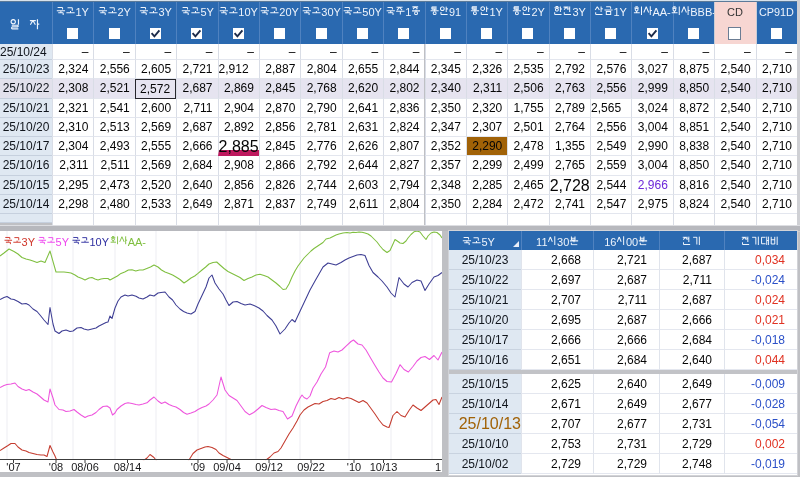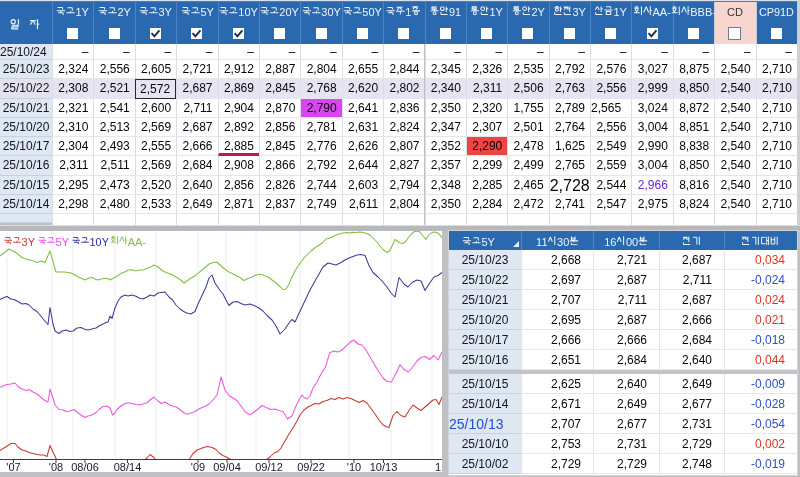--- a/index.html
+++ b/index.html
@@ -234,21 +234,21 @@
 <div class="a" style="left:590.0555555555555px;top:44.0px;width:41.388888888888886px;height:16.0px;background:#ffffff;border-bottom:1px solid #e3e6ee;border-left:1px solid #d9dde6;box-sizing:border-box;font-size:12px;color:#060606;text-align:right;line-height:16px;padding-right:5px">–</div>
 <div class="a" style="left:631.4444444444443px;top:44.0px;width:41.388888888888886px;height:16.0px;background:#ffffff;border-bottom:1px solid #e3e6ee;border-left:1px solid #d9dde6;box-sizing:border-box;font-size:12px;color:#060606;text-align:right;line-height:16px;padding-right:5px">–</div>
 <div class="a" style="left:672.8333333333333px;top:44.0px;width:41.388888888888886px;height:16.0px;background:#ffffff;border-bottom:1px solid #e3e6ee;border-left:1px solid #d9dde6;box-sizing:border-box;font-size:12px;color:#060606;text-align:right;line-height:16px;padding-right:5px">–</div>
 <div class="a" style="left:714.2222222222222px;top:44.0px;width:41.388888888888886px;height:16.0px;background:#ffffff;border-bottom:1px solid #e3e6ee;border-left:1px solid #d9dde6;box-sizing:border-box;font-size:12px;color:#060606;text-align:right;line-height:16px;padding-right:5px">–</div>
 <div class="a" style="left:755.6111111111111px;top:44.0px;width:41.388888888888886px;height:16.0px;background:#ffffff;border-bottom:1px solid #e3e6ee;border-left:1px solid #d9dde6;box-sizing:border-box;font-size:12px;color:#060606;text-align:right;line-height:16px;padding-right:5px">–</div>
 <div class="a" style="left:0px;top:60.0px;width:52.0px;height:19.25px;background:#dfe8f2;border-bottom:1px solid #c6d0de;box-sizing:border-box;font-size:12px;color:#10151c;text-align:center;line-height:19px">25/10/23</div>
 <div class="a" style="left:52.0px;top:60.0px;width:41.388888888888886px;height:19.25px;background:#ffffff;border-bottom:1px solid #e3e6ee;border-left:1px solid #d9dde6;box-sizing:border-box;font-size:12px;color:#060606;text-align:right;line-height:19px;padding-right:5px">2,324</div>
 <div class="a" style="left:93.38888888888889px;top:60.0px;width:41.388888888888886px;height:19.25px;background:#ffffff;border-bottom:1px solid #e3e6ee;border-left:1px solid #d9dde6;box-sizing:border-box;font-size:12px;color:#060606;text-align:right;line-height:19px;padding-right:5px">2,556</div>
 <div class="a" style="left:134.77777777777777px;top:60.0px;width:41.388888888888886px;height:19.25px;background:#ffffff;border-bottom:1px solid #e3e6ee;border-left:1px solid #d9dde6;box-sizing:border-box;font-size:12px;color:#060606;text-align:right;line-height:19px;padding-right:5px">2,605</div>
 <div class="a" style="left:176.16666666666666px;top:60.0px;width:41.388888888888886px;height:19.25px;background:#ffffff;border-bottom:1px solid #e3e6ee;border-left:1px solid #d9dde6;box-sizing:border-box;font-size:12px;color:#060606;text-align:right;line-height:19px;padding-right:5px">2,721</div>
-<div class="a" style="left:217.55555555555554px;top:60.0px;width:41.388888888888886px;height:19.25px;background:#ffffff;border-bottom:1px solid #e3e6ee;border-left:1px solid #d9dde6;box-sizing:border-box;font-size:12px;color:#060606;text-align:right;line-height:19px;padding-right:5px">2,912</div>
+<div class="a" style="left:217.55555555555554px;top:60.0px;width:41.388888888888886px;height:19.25px;background:#ffffff;border-bottom:1px solid #e3e6ee;border-left:1px solid #d9dde6;box-sizing:border-box;font-size:12px;color:#060606;line-height:19px;padding-right:5px">2,912</div>
 <div class="a" style="left:258.94444444444446px;top:60.0px;width:41.388888888888886px;height:19.25px;background:#ffffff;border-bottom:1px solid #e3e6ee;border-left:1px solid #d9dde6;box-sizing:border-box;font-size:12px;color:#060606;text-align:right;line-height:19px;padding-right:5px">2,887</div>
 <div class="a" style="left:300.3333333333333px;top:60.0px;width:41.388888888888886px;height:19.25px;background:#ffffff;border-bottom:1px solid #e3e6ee;border-left:1px solid #d9dde6;box-sizing:border-box;font-size:12px;color:#060606;text-align:right;line-height:19px;padding-right:5px">2,804</div>
 <div class="a" style="left:341.7222222222222px;top:60.0px;width:41.388888888888886px;height:19.25px;background:#ffffff;border-bottom:1px solid #e3e6ee;border-left:1px solid #d9dde6;box-sizing:border-box;font-size:12px;color:#060606;text-align:right;line-height:19px;padding-right:5px">2,655</div>
 <div class="a" style="left:383.1111111111111px;top:60.0px;width:41.388888888888886px;height:19.25px;background:#ffffff;border-bottom:1px solid #e3e6ee;border-left:1px solid #d9dde6;box-sizing:border-box;font-size:12px;color:#060606;text-align:right;line-height:19px;padding-right:5px">2,844</div>
 <div class="a" style="left:424.5px;top:60.0px;width:41.388888888888886px;height:19.25px;background:#ffffff;border-bottom:1px solid #e3e6ee;border-left:1px solid #d9dde6;box-sizing:border-box;font-size:12px;color:#060606;text-align:right;line-height:19px;padding-right:5px">2,345</div>
 <div class="a" style="left:465.88888888888886px;top:60.0px;width:41.388888888888886px;height:19.25px;background:#ffffff;border-bottom:1px solid #e3e6ee;border-left:1px solid #d9dde6;box-sizing:border-box;font-size:12px;color:#060606;text-align:right;line-height:19px;padding-right:5px">2,326</div>
 <div class="a" style="left:507.2777777777777px;top:60.0px;width:41.388888888888886px;height:19.25px;background:#ffffff;border-bottom:1px solid #e3e6ee;border-left:1px solid #d9dde6;box-sizing:border-box;font-size:12px;color:#060606;text-align:right;line-height:19px;padding-right:5px">2,535</div>
 <div class="a" style="left:548.6666666666666px;top:60.0px;width:41.388888888888886px;height:19.25px;background:#ffffff;border-bottom:1px solid #e3e6ee;border-left:1px solid #d9dde6;box-sizing:border-box;font-size:12px;color:#060606;text-align:right;line-height:19px;padding-right:5px">2,792</div>
 <div class="a" style="left:590.0555555555555px;top:60.0px;width:41.388888888888886px;height:19.25px;background:#ffffff;border-bottom:1px solid #e3e6ee;border-left:1px solid #d9dde6;box-sizing:border-box;font-size:12px;color:#060606;text-align:right;line-height:19px;padding-right:5px">2,576</div>
 <div class="a" style="left:631.4444444444443px;top:60.0px;width:41.388888888888886px;height:19.25px;background:#ffffff;border-bottom:1px solid #e3e6ee;border-left:1px solid #d9dde6;box-sizing:border-box;font-size:12px;color:#060606;text-align:right;line-height:19px;padding-right:5px">3,027</div>
@@ -274,21 +274,21 @@
 <div class="a" style="left:672.8333333333333px;top:79.25px;width:41.388888888888886px;height:19.25px;background:#e6e4f0;border-bottom:1px solid #e3e6ee;border-left:1px solid #d9dde6;box-sizing:border-box;font-size:12px;color:#060606;text-align:right;line-height:19px;padding-right:5px">8,850</div>
 <div class="a" style="left:714.2222222222222px;top:79.25px;width:41.388888888888886px;height:19.25px;background:#e6e4f0;border-bottom:1px solid #e3e6ee;border-left:1px solid #d9dde6;box-sizing:border-box;font-size:12px;color:#060606;text-align:right;line-height:19px;padding-right:5px">2,540</div>
 <div class="a" style="left:755.6111111111111px;top:79.25px;width:41.388888888888886px;height:19.25px;background:#e6e4f0;border-bottom:1px solid #e3e6ee;border-left:1px solid #d9dde6;box-sizing:border-box;font-size:12px;color:#060606;text-align:right;line-height:19px;padding-right:5px">2,710</div>
 <div class="a" style="left:0px;top:98.5px;width:52.0px;height:19.25px;background:#dfe8f2;border-bottom:1px solid #c6d0de;box-sizing:border-box;font-size:12px;color:#10151c;text-align:center;line-height:19px">25/10/21</div>
 <div class="a" style="left:52.0px;top:98.5px;width:41.388888888888886px;height:19.25px;background:#ffffff;border-bottom:1px solid #e3e6ee;border-left:1px solid #d9dde6;box-sizing:border-box;font-size:12px;color:#060606;text-align:right;line-height:19px;padding-right:5px">2,321</div>
 <div class="a" style="left:93.38888888888889px;top:98.5px;width:41.388888888888886px;height:19.25px;background:#ffffff;border-bottom:1px solid #e3e6ee;border-left:1px solid #d9dde6;box-sizing:border-box;font-size:12px;color:#060606;text-align:right;line-height:19px;padding-right:5px">2,541</div>
 <div class="a" style="left:134.77777777777777px;top:98.5px;width:41.388888888888886px;height:19.25px;background:#ffffff;border-bottom:1px solid #e3e6ee;border-left:1px solid #d9dde6;box-sizing:border-box;font-size:12px;color:#060606;text-align:right;line-height:19px;padding-right:5px">2,600</div>
 <div class="a" style="left:176.16666666666666px;top:98.5px;width:41.388888888888886px;height:19.25px;background:#ffffff;border-bottom:1px solid #e3e6ee;border-left:1px solid #d9dde6;box-sizing:border-box;font-size:12px;color:#060606;text-align:right;line-height:19px;padding-right:5px">2,711</div>
 <div class="a" style="left:217.55555555555554px;top:98.5px;width:41.388888888888886px;height:19.25px;background:#ffffff;border-bottom:1px solid #e3e6ee;border-left:1px solid #d9dde6;box-sizing:border-box;font-size:12px;color:#060606;text-align:right;line-height:19px;padding-right:5px">2,904</div>
 <div class="a" style="left:258.94444444444446px;top:98.5px;width:41.388888888888886px;height:19.25px;background:#ffffff;border-bottom:1px solid #e3e6ee;border-left:1px solid #d9dde6;box-sizing:border-box;font-size:12px;color:#060606;text-align:right;line-height:19px;padding-right:5px">2,870</div>
-<div class="a" style="left:300.3333333333333px;top:98.5px;width:41.388888888888886px;height:19.25px;background:#d946ef;border-bottom:1px solid #e3e6ee;border-left:1px solid #d9dde6;box-sizing:border-box;font-size:12px;color:#060606;text-align:right;line-height:19px;padding-right:5px">2,790</div>
+<div class="a" style="left:300.3333333333333px;top:98.5px;width:41.388888888888886px;height:19.25px;background:#ffffff;border-bottom:1px solid #e3e6ee;border-left:1px solid #d9dde6;box-sizing:border-box;font-size:12px;color:#060606;text-align:right;line-height:19px;padding-right:5px">2,790</div>
 <div class="a" style="left:341.7222222222222px;top:98.5px;width:41.388888888888886px;height:19.25px;background:#ffffff;border-bottom:1px solid #e3e6ee;border-left:1px solid #d9dde6;box-sizing:border-box;font-size:12px;color:#060606;text-align:right;line-height:19px;padding-right:5px">2,641</div>
 <div class="a" style="left:383.1111111111111px;top:98.5px;width:41.388888888888886px;height:19.25px;background:#ffffff;border-bottom:1px solid #e3e6ee;border-left:1px solid #d9dde6;box-sizing:border-box;font-size:12px;color:#060606;text-align:right;line-height:19px;padding-right:5px">2,836</div>
 <div class="a" style="left:424.5px;top:98.5px;width:41.388888888888886px;height:19.25px;background:#ffffff;border-bottom:1px solid #e3e6ee;border-left:1px solid #d9dde6;box-sizing:border-box;font-size:12px;color:#060606;text-align:right;line-height:19px;padding-right:5px">2,350</div>
 <div class="a" style="left:465.88888888888886px;top:98.5px;width:41.388888888888886px;height:19.25px;background:#ffffff;border-bottom:1px solid #e3e6ee;border-left:1px solid #d9dde6;box-sizing:border-box;font-size:12px;color:#060606;text-align:right;line-height:19px;padding-right:5px">2,320</div>
 <div class="a" style="left:507.2777777777777px;top:98.5px;width:41.388888888888886px;height:19.25px;background:#ffffff;border-bottom:1px solid #e3e6ee;border-left:1px solid #d9dde6;box-sizing:border-box;font-size:12px;color:#060606;text-align:right;line-height:19px;padding-right:5px">1,755</div>
 <div class="a" style="left:548.6666666666666px;top:98.5px;width:41.388888888888886px;height:19.25px;background:#ffffff;border-bottom:1px solid #e3e6ee;border-left:1px solid #d9dde6;box-sizing:border-box;font-size:12px;color:#060606;text-align:right;line-height:19px;padding-right:5px">2,789</div>
 <div class="a" style="left:590.0555555555555px;top:98.5px;width:41.388888888888886px;height:19.25px;background:#ffffff;border-bottom:1px solid #e3e6ee;border-left:1px solid #d9dde6;box-sizing:border-box;font-size:12px;color:#060606;text-align:left;line-height:19px;padding-right:5px">2,565</div>
 <div class="a" style="left:631.4444444444443px;top:98.5px;width:41.388888888888886px;height:19.25px;background:#ffffff;border-bottom:1px solid #e3e6ee;border-left:1px solid #d9dde6;box-sizing:border-box;font-size:12px;color:#060606;text-align:right;line-height:19px;padding-right:5px">3,024</div>
 <div class="a" style="left:672.8333333333333px;top:98.5px;width:41.388888888888886px;height:19.25px;background:#ffffff;border-bottom:1px solid #e3e6ee;border-left:1px solid #d9dde6;box-sizing:border-box;font-size:12px;color:#060606;text-align:right;line-height:19px;padding-right:5px">8,872</div>
 <div class="a" style="left:714.2222222222222px;top:98.5px;width:41.388888888888886px;height:19.25px;background:#ffffff;border-bottom:1px solid #e3e6ee;border-left:1px solid #d9dde6;box-sizing:border-box;font-size:12px;color:#060606;text-align:right;line-height:19px;padding-right:5px">2,540</div>
@@ -310,29 +310,29 @@
 <div class="a" style="left:590.0555555555555px;top:117.75px;width:41.388888888888886px;height:19.25px;background:#ffffff;border-bottom:1px solid #e3e6ee;border-left:1px solid #d9dde6;box-sizing:border-box;font-size:12px;color:#060606;text-align:right;line-height:19px;padding-right:5px">2,556</div>
 <div class="a" style="left:631.4444444444443px;top:117.75px;width:41.388888888888886px;height:19.25px;background:#ffffff;border-bottom:1px solid #e3e6ee;border-left:1px solid #d9dde6;box-sizing:border-box;font-size:12px;color:#060606;text-align:right;line-height:19px;padding-right:5px">3,004</div>
 <div class="a" style="left:672.8333333333333px;top:117.75px;width:41.388888888888886px;height:19.25px;background:#ffffff;border-bottom:1px solid #e3e6ee;border-left:1px solid #d9dde6;box-sizing:border-box;font-size:12px;color:#060606;text-align:right;line-height:19px;padding-right:5px">8,851</div>
 <div class="a" style="left:714.2222222222222px;top:117.75px;width:41.388888888888886px;height:19.25px;background:#ffffff;border-bottom:1px solid #e3e6ee;border-left:1px solid #d9dde6;box-sizing:border-box;font-size:12px;color:#060606;text-align:right;line-height:19px;padding-right:5px">2,540</div>
 <div class="a" style="left:755.6111111111111px;top:117.75px;width:41.388888888888886px;height:19.25px;background:#ffffff;border-bottom:1px solid #e3e6ee;border-left:1px solid #d9dde6;box-sizing:border-box;font-size:12px;color:#060606;text-align:right;line-height:19px;padding-right:5px">2,710</div>
 <div class="a" style="left:0px;top:137.0px;width:52.0px;height:19.25px;background:#dfe8f2;border-bottom:1px solid #c6d0de;box-sizing:border-box;font-size:12px;color:#10151c;text-align:center;line-height:19px">25/10/17</div>
 <div class="a" style="left:52.0px;top:137.0px;width:41.388888888888886px;height:19.25px;background:#ffffff;border-bottom:1px solid #e3e6ee;border-left:1px solid #d9dde6;box-sizing:border-box;font-size:12px;color:#060606;text-align:right;line-height:19px;padding-right:5px">2,304</div>
 <div class="a" style="left:93.38888888888889px;top:137.0px;width:41.388888888888886px;height:19.25px;background:#ffffff;border-bottom:1px solid #e3e6ee;border-left:1px solid #d9dde6;box-sizing:border-box;font-size:12px;color:#060606;text-align:right;line-height:19px;padding-right:5px">2,493</div>
 <div class="a" style="left:134.77777777777777px;top:137.0px;width:41.388888888888886px;height:19.25px;background:#ffffff;border-bottom:1px solid #e3e6ee;border-left:1px solid #d9dde6;box-sizing:border-box;font-size:12px;color:#060606;text-align:right;line-height:19px;padding-right:5px">2,555</div>
 <div class="a" style="left:176.16666666666666px;top:137.0px;width:41.388888888888886px;height:19.25px;background:#ffffff;border-bottom:1px solid #e3e6ee;border-left:1px solid #d9dde6;box-sizing:border-box;font-size:12px;color:#060606;text-align:right;line-height:19px;padding-right:5px">2,666</div>
-<div class="a" style="left:217.55555555555554px;top:137.0px;width:41.388888888888886px;height:19.25px;background:#ffffff;border-bottom:3px solid #be185d;border-left:1px solid #d9dde6;box-sizing:border-box;font-size:12px;color:#060606;text-align:right;line-height:19px;padding-right:5px">2,885</div>
+<div class="a" style="left:217.55555555555554px;top:137.0px;width:41.388888888888886px;height:19.25px;background:#ffffff;border-bottom:6px solid #be185d;border-left:1px solid #d9dde6;box-sizing:border-box;font-size:16px;color:#060606;text-align:right;line-height:19px;padding-right:5px">2,885</div>
 <div class="a" style="left:258.94444444444446px;top:137.0px;width:41.388888888888886px;height:19.25px;background:#ffffff;border-bottom:1px solid #e3e6ee;border-left:1px solid #d9dde6;box-sizing:border-box;font-size:12px;color:#060606;text-align:right;line-height:19px;padding-right:5px">2,845</div>
 <div class="a" style="left:300.3333333333333px;top:137.0px;width:41.388888888888886px;height:19.25px;background:#ffffff;border-bottom:1px solid #e3e6ee;border-left:1px solid #d9dde6;box-sizing:border-box;font-size:12px;color:#060606;text-align:right;line-height:19px;padding-right:5px">2,776</div>
 <div class="a" style="left:341.7222222222222px;top:137.0px;width:41.388888888888886px;height:19.25px;background:#ffffff;border-bottom:1px solid #e3e6ee;border-left:1px solid #d9dde6;box-sizing:border-box;font-size:12px;color:#060606;text-align:right;line-height:19px;padding-right:5px">2,626</div>
 <div class="a" style="left:383.1111111111111px;top:137.0px;width:41.388888888888886px;height:19.25px;background:#ffffff;border-bottom:1px solid #e3e6ee;border-left:1px solid #d9dde6;box-sizing:border-box;font-size:12px;color:#060606;text-align:right;line-height:19px;padding-right:5px">2,807</div>
 <div class="a" style="left:424.5px;top:137.0px;width:41.388888888888886px;height:19.25px;background:#ffffff;border-bottom:1px solid #e3e6ee;border-left:1px solid #d9dde6;box-sizing:border-box;font-size:12px;color:#060606;text-align:right;line-height:19px;padding-right:5px">2,352</div>
-<div class="a" style="left:465.88888888888886px;top:137.0px;width:41.388888888888886px;height:19.25px;background:#ef4444;border-bottom:1px solid #e3e6ee;border-left:1px solid #d9dde6;box-sizing:border-box;font-size:12px;color:#060606;text-align:right;line-height:19px;padding-right:5px">2,290</div>
+<div class="a" style="left:465.88888888888886px;top:137.0px;width:41.388888888888886px;height:19.25px;background:#a16207;border-bottom:1px solid #e3e6ee;border-left:1px solid #d9dde6;box-sizing:border-box;font-size:12px;color:#060606;text-align:right;line-height:19px;padding-right:5px">2,290</div>
 <div class="a" style="left:507.2777777777777px;top:137.0px;width:41.388888888888886px;height:19.25px;background:#ffffff;border-bottom:1px solid #e3e6ee;border-left:1px solid #d9dde6;box-sizing:border-box;font-size:12px;color:#060606;text-align:right;line-height:19px;padding-right:5px">2,478</div>
-<div class="a" style="left:548.6666666666666px;top:137.0px;width:41.388888888888886px;height:19.25px;background:#ffffff;border-bottom:1px solid #e3e6ee;border-left:1px solid #d9dde6;box-sizing:border-box;font-size:12px;color:#060606;text-align:right;line-height:19px;padding-right:5px">1,625</div>
+<div class="a" style="left:548.6666666666666px;top:137.0px;width:41.388888888888886px;height:19.25px;background:#ffffff;border-bottom:1px solid #e3e6ee;border-left:1px solid #d9dde6;box-sizing:border-box;font-size:12px;color:#060606;text-align:right;line-height:19px;padding-right:5px">1,355</div>
 <div class="a" style="left:590.0555555555555px;top:137.0px;width:41.388888888888886px;height:19.25px;background:#ffffff;border-bottom:1px solid #e3e6ee;border-left:1px solid #d9dde6;box-sizing:border-box;font-size:12px;color:#060606;text-align:right;line-height:19px;padding-right:5px">2,549</div>
 <div class="a" style="left:631.4444444444443px;top:137.0px;width:41.388888888888886px;height:19.25px;background:#ffffff;border-bottom:1px solid #e3e6ee;border-left:1px solid #d9dde6;box-sizing:border-box;font-size:12px;color:#060606;text-align:right;line-height:19px;padding-right:5px">2,990</div>
 <div class="a" style="left:672.8333333333333px;top:137.0px;width:41.388888888888886px;height:19.25px;background:#ffffff;border-bottom:1px solid #e3e6ee;border-left:1px solid #d9dde6;box-sizing:border-box;font-size:12px;color:#060606;text-align:right;line-height:19px;padding-right:5px">8,838</div>
 <div class="a" style="left:714.2222222222222px;top:137.0px;width:41.388888888888886px;height:19.25px;background:#ffffff;border-bottom:1px solid #e3e6ee;border-left:1px solid #d9dde6;box-sizing:border-box;font-size:12px;color:#060606;text-align:right;line-height:19px;padding-right:5px">2,540</div>
 <div class="a" style="left:755.6111111111111px;top:137.0px;width:41.388888888888886px;height:19.25px;background:#ffffff;border-bottom:1px solid #e3e6ee;border-left:1px solid #d9dde6;box-sizing:border-box;font-size:12px;color:#060606;text-align:right;line-height:19px;padding-right:5px">2,710</div>
 <div class="a" style="left:0px;top:156.25px;width:52.0px;height:19.25px;background:#dfe8f2;border-bottom:1px solid #c6d0de;box-sizing:border-box;font-size:12px;color:#10151c;text-align:center;line-height:19px">25/10/16</div>
 <div class="a" style="left:52.0px;top:156.25px;width:41.388888888888886px;height:19.25px;background:#ffffff;border-bottom:1px solid #e3e6ee;border-left:1px solid #d9dde6;box-sizing:border-box;font-size:12px;color:#060606;text-align:right;line-height:19px;padding-right:5px">2,311</div>
 <div class="a" style="left:93.38888888888889px;top:156.25px;width:41.388888888888886px;height:19.25px;background:#ffffff;border-bottom:1px solid #e3e6ee;border-left:1px solid #d9dde6;box-sizing:border-box;font-size:12px;color:#060606;text-align:right;line-height:19px;padding-right:5px">2,511</div>
 <div class="a" style="left:134.77777777777777px;top:156.25px;width:41.388888888888886px;height:19.25px;background:#ffffff;border-bottom:1px solid #e3e6ee;border-left:1px solid #d9dde6;box-sizing:border-box;font-size:12px;color:#060606;text-align:right;line-height:19px;padding-right:5px">2,569</div>
 <div class="a" style="left:176.16666666666666px;top:156.25px;width:41.388888888888886px;height:19.25px;background:#ffffff;border-bottom:1px solid #e3e6ee;border-left:1px solid #d9dde6;box-sizing:border-box;font-size:12px;color:#060606;text-align:right;line-height:19px;padding-right:5px">2,684</div>
@@ -542,21 +542,21 @@
 <div class="a" style="left:449.0px;top:374.0px;width:72px;height:20.0px;background:#dfe8f2;border-bottom:1px solid #c9d3e0;box-sizing:border-box;font-size:12px;color:#10151c;text-align:center;line-height:20px">25/10/15</div>
 <div class="a" style="left:521.0px;top:374.0px;width:72px;height:20.0px;background:#ffffff;border-bottom:1px solid #e4e7ef;border-left:1px solid #e0e4ec;box-sizing:border-box;font-size:12px;color:#060606;text-align:right;line-height:20px;padding-right:12px">2,625</div>
 <div class="a" style="left:593.0px;top:374.0px;width:66px;height:20.0px;background:#ffffff;border-bottom:1px solid #e4e7ef;border-left:1px solid #e0e4ec;box-sizing:border-box;font-size:12px;color:#060606;text-align:right;line-height:20px;padding-right:12px">2,640</div>
 <div class="a" style="left:659.0px;top:374.0px;width:65px;height:20.0px;background:#ffffff;border-bottom:1px solid #e4e7ef;border-left:1px solid #e0e4ec;box-sizing:border-box;font-size:12px;color:#060606;text-align:right;line-height:20px;padding-right:12px">2,649</div>
 <div class="a" style="left:724.0px;top:374.0px;width:73px;height:20.0px;background:#ffffff;border-bottom:1px solid #e4e7ef;border-left:1px solid #e0e4ec;box-sizing:border-box;font-size:12px;color:#2b50c8;text-align:right;line-height:20px;padding-right:12px">-0,009</div>
 <div class="a" style="left:449.0px;top:394.0px;width:72px;height:20.0px;background:#dfe8f2;border-bottom:1px solid #c9d3e0;box-sizing:border-box;font-size:12px;color:#10151c;text-align:center;line-height:20px">25/10/14</div>
 <div class="a" style="left:521.0px;top:394.0px;width:72px;height:20.0px;background:#ffffff;border-bottom:1px solid #e4e7ef;border-left:1px solid #e0e4ec;box-sizing:border-box;font-size:12px;color:#060606;text-align:right;line-height:20px;padding-right:12px">2,671</div>
 <div class="a" style="left:593.0px;top:394.0px;width:66px;height:20.0px;background:#ffffff;border-bottom:1px solid #e4e7ef;border-left:1px solid #e0e4ec;box-sizing:border-box;font-size:12px;color:#060606;text-align:right;line-height:20px;padding-right:12px">2,649</div>
 <div class="a" style="left:659.0px;top:394.0px;width:65px;height:20.0px;background:#ffffff;border-bottom:1px solid #e4e7ef;border-left:1px solid #e0e4ec;box-sizing:border-box;font-size:12px;color:#060606;text-align:right;line-height:20px;padding-right:12px">2,677</div>
 <div class="a" style="left:724.0px;top:394.0px;width:73px;height:20.0px;background:#ffffff;border-bottom:1px solid #e4e7ef;border-left:1px solid #e0e4ec;box-sizing:border-box;font-size:12px;color:#2b50c8;text-align:right;line-height:20px;padding-right:12px">-0,028</div>
-<div class="a" style="left:449.0px;top:414.0px;width:72px;height:20.0px;background:#dfe8f2;border-bottom:1px solid #c9d3e0;box-sizing:border-box;font-size:14px;color:#1d4ed8;text-align:left;line-height:20px">25/10/13</div>
+<div class="a" style="left:449.0px;top:414.0px;width:72px;height:20.0px;background:#dfe8f2;border-bottom:1px solid #c9d3e0;box-sizing:border-box;font-size:16px;color:#a16207;text-align:right;line-height:20px">25/10/13</div>
 <div class="a" style="left:521.0px;top:414.0px;width:72px;height:20.0px;background:#ffffff;border-bottom:1px solid #e4e7ef;border-left:1px solid #e0e4ec;box-sizing:border-box;font-size:12px;color:#060606;text-align:right;line-height:20px;padding-right:12px">2,707</div>
 <div class="a" style="left:593.0px;top:414.0px;width:66px;height:20.0px;background:#ffffff;border-bottom:1px solid #e4e7ef;border-left:1px solid #e0e4ec;box-sizing:border-box;font-size:12px;color:#060606;text-align:right;line-height:20px;padding-right:12px">2,677</div>
 <div class="a" style="left:659.0px;top:414.0px;width:65px;height:20.0px;background:#ffffff;border-bottom:1px solid #e4e7ef;border-left:1px solid #e0e4ec;box-sizing:border-box;font-size:12px;color:#060606;text-align:right;line-height:20px;padding-right:12px">2,731</div>
 <div class="a" style="left:724.0px;top:414.0px;width:73px;height:20.0px;background:#ffffff;border-bottom:1px solid #e4e7ef;border-left:1px solid #e0e4ec;box-sizing:border-box;font-size:12px;color:#2b50c8;text-align:right;line-height:20px;padding-right:12px">-0,054</div>
 <div class="a" style="left:449.0px;top:434.0px;width:72px;height:20.0px;background:#dfe8f2;border-bottom:1px solid #c9d3e0;box-sizing:border-box;font-size:12px;color:#10151c;text-align:center;line-height:20px">25/10/10</div>
 <div class="a" style="left:521.0px;top:434.0px;width:72px;height:20.0px;background:#ffffff;border-bottom:1px solid #e4e7ef;border-left:1px solid #e0e4ec;box-sizing:border-box;font-size:12px;color:#060606;text-align:right;line-height:20px;padding-right:12px">2,753</div>
 <div class="a" style="left:593.0px;top:434.0px;width:66px;height:20.0px;background:#ffffff;border-bottom:1px solid #e4e7ef;border-left:1px solid #e0e4ec;box-sizing:border-box;font-size:12px;color:#060606;text-align:right;line-height:20px;padding-right:12px">2,731</div>
 <div class="a" style="left:659.0px;top:434.0px;width:65px;height:20.0px;background:#ffffff;border-bottom:1px solid #e4e7ef;border-left:1px solid #e0e4ec;box-sizing:border-box;font-size:12px;color:#060606;text-align:right;line-height:20px;padding-right:12px">2,729</div>
 <div class="a" style="left:724.0px;top:434.0px;width:73px;height:20.0px;background:#ffffff;border-bottom:1px solid #e4e7ef;border-left:1px solid #e0e4ec;box-sizing:border-box;font-size:12px;color:#e03222;text-align:right;line-height:20px;padding-right:12px">0,002</div>
 <div class="a" style="left:449.0px;top:454.0px;width:72px;height:20.0px;background:#dfe8f2;border-bottom:1px solid #c9d3e0;box-sizing:border-box;font-size:12px;color:#10151c;text-align:center;line-height:20px">25/10/02</div>

